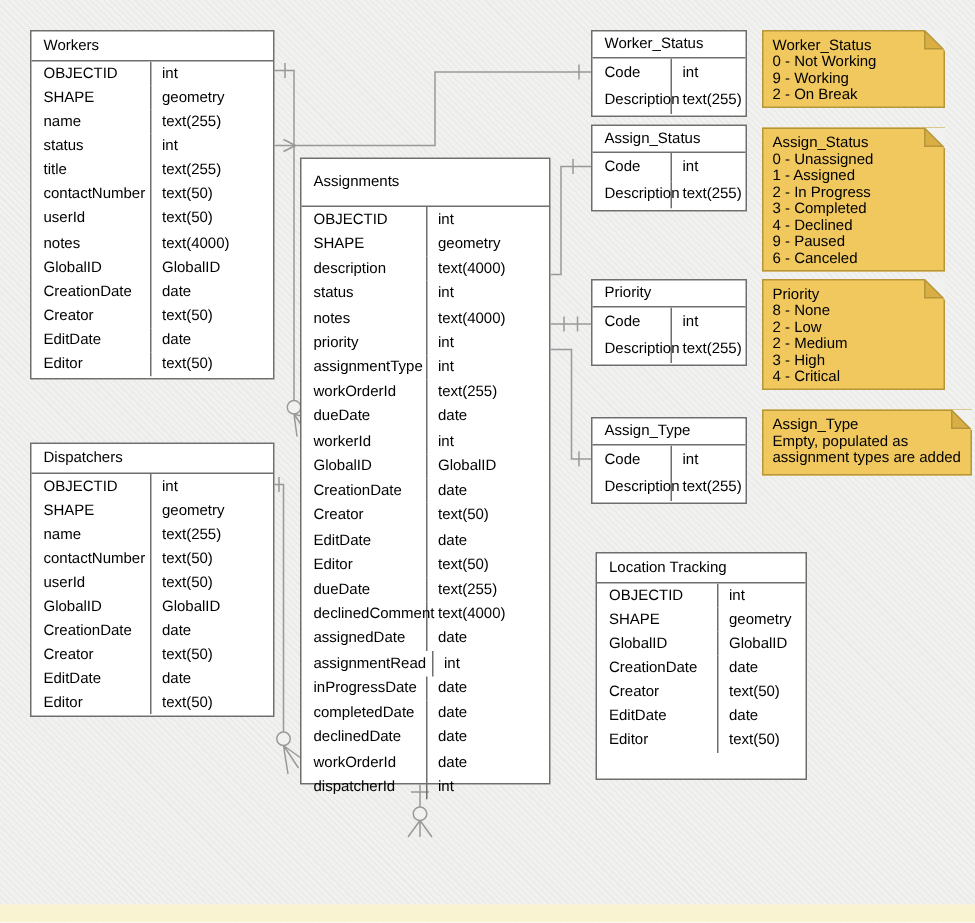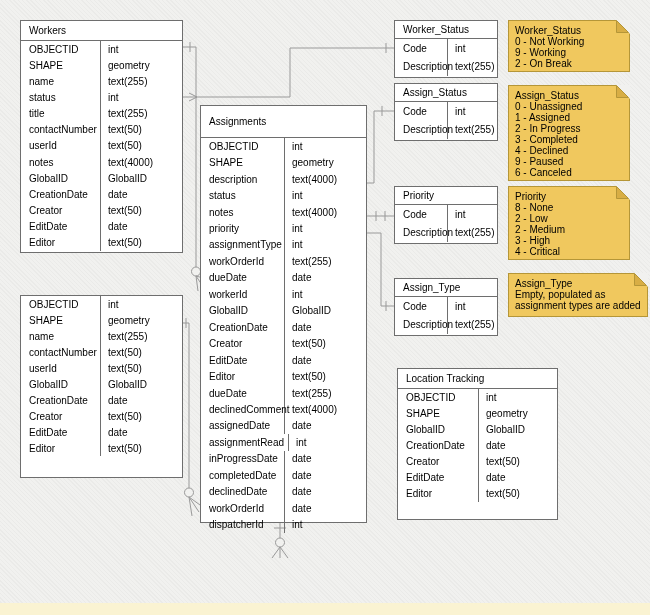--- a/index.html
+++ b/index.html
@@ -233,20 +233,21 @@
           <span class="fname" style="width: 84px;">workOrderId</span>
           <span class="ftype">date</span>
         </div>
         <div class="field-row" style="height: 16.4583px;">
           <span class="fname" style="width: 84px;">dispatcherId</span>
           <span class="ftype">int</span>
         </div>
       </div>
     </div>
     <div class="entity" style="left: 20px; top: 295px; width: 163px; height: 183px; border-color: rgb(110, 110, 110); background: rgb(255, 255, 255);">
+      <div class="entity-title" style="height: 20px;">Dispatchers</div>
       <div class="entity-body" style="height: 160px;">
         <div class="field-row" style="height: 16px;">
           <span class="fname" style="width: 80px;">OBJECTID</span>
           <span class="ftype">int</span>
         </div>
         <div class="field-row" style="height: 16px;">
           <span class="fname" style="width: 80px;">SHAPE</span>
           <span class="ftype">geometry</span>
         </div>
         <div class="field-row" style="height: 16px;">
@@ -328,21 +329,21 @@
         <div class="field-row" style="height: 18.5px;">
           <span class="fname" style="width: 53px;">Code</span>
           <span class="ftype">int</span>
         </div>
         <div class="field-row" style="height: 18.5px;">
           <span class="fname" style="width: 53px;">Description</span>
           <span class="ftype">text(255)</span>
         </div>
       </div>
     </div>
-    <div class="entity" style="left: 397px; top: 368px; width: 161px; height: 152px; border-color: rgb(110, 110, 110); background: rgb(255, 255, 255);">
+    <div class="entity" style="left: 397px; top: 368px; width: 141px; height: 152px; border-color: rgb(110, 110, 110); background: rgb(255, 255, 255);">
       <div class="entity-title" style="height: 20px;">Location Tracking</div>
       <div class="entity-body" style="height: 129px;">
         <div class="field-row" style="height: 16.125px;">
           <span class="fname" style="width: 81px;">OBJECTID</span>
           <span class="ftype">int</span>
         </div>
         <div class="field-row" style="height: 16.125px;">
           <span class="fname" style="width: 81px;">SHAPE</span>
           <span class="ftype">geometry</span>
         </div>

